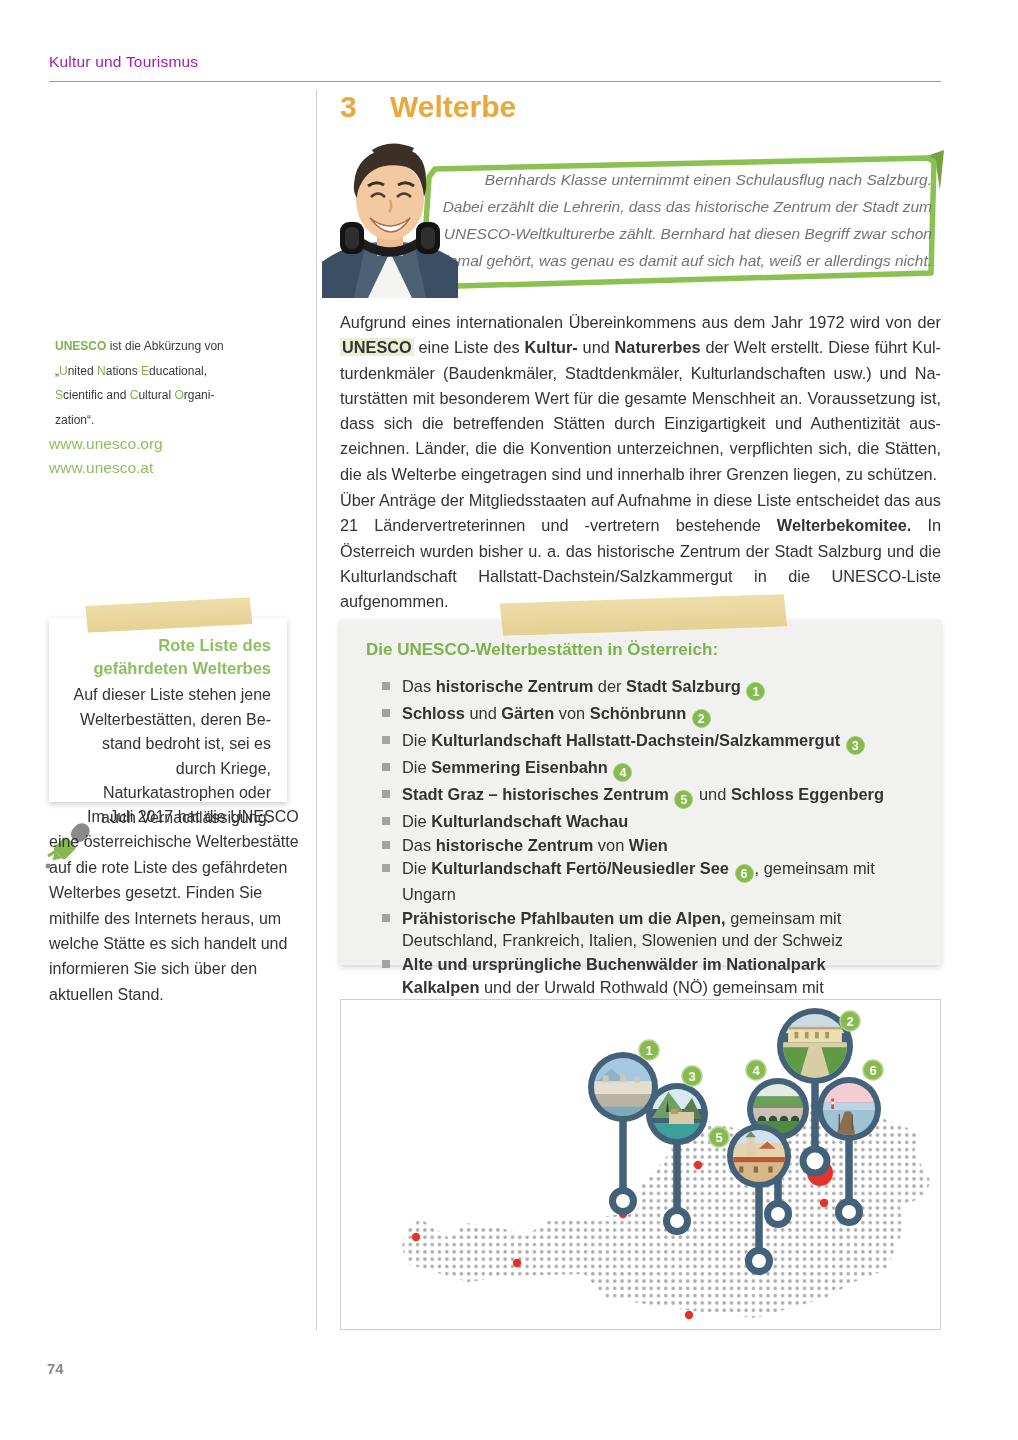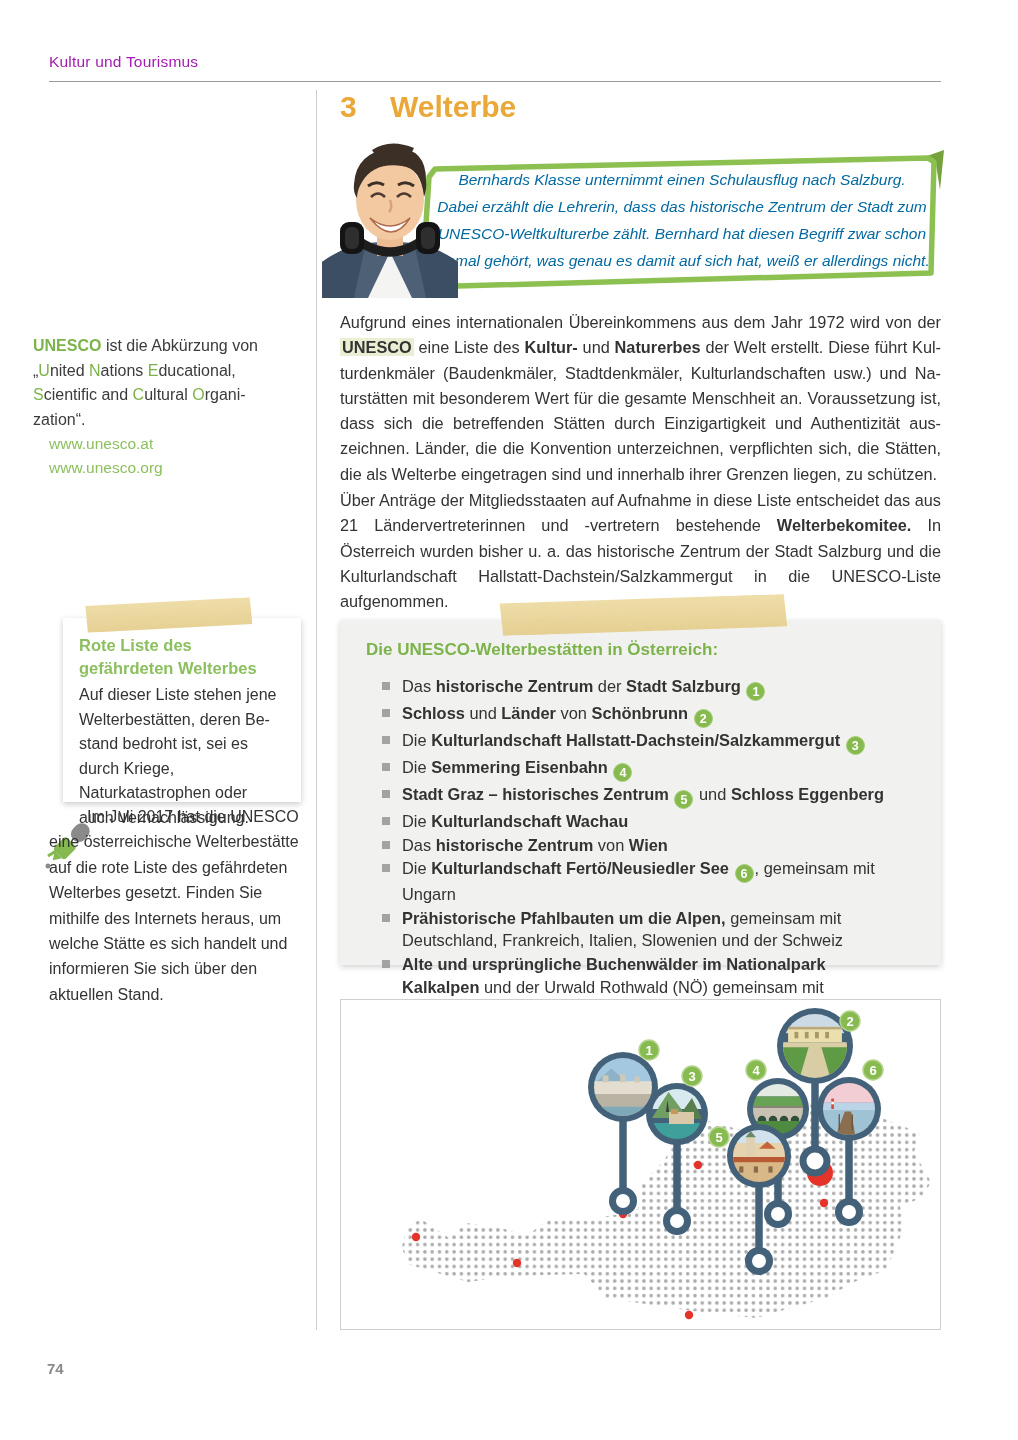--- a/index.html
+++ b/index.html
@@ -11,36 +11,36 @@
   
   .header-label{left:49px;top:53px;font-size:15.5px;color:#a21caf;letter-spacing:.2px;}
   .header-rule{left:49px;top:81px;width:892px;height:1px;background:#9a9a9a;}
   .v-rule{left:316px;top:90px;width:1px;height:1240px;background:#cccccc;}
   .page-num{left:47px;top:1360px;font-size:15px;font-weight:bold;color:#8a8a8a;}
   
   .section-title{left:340px;top:90px;font-size:30px;font-weight:bold;color:#e9a838;}
   .section-title .num{display:inline-block;width:50px;}
   
   .bubble-svg{left:405px;top:146px;}
-  .bubble-text{left:432px;top:166px;width:500px;text-align:center;
-    font-style:italic;font-size:15.5px;line-height:27px;color:#0369a1;white-space:nowrap;}
+  .bubble-text{left:432px;top:166px;width:500px;text-align:right;
+    font-style:italic;font-size:15.5px;line-height:27px;color:#737373;white-space:nowrap;}
   .man-svg{left:314px;top:140px;z-index:3;}
   
   .para{left:340px;width:601px;font-size:16.3px;line-height:25.3px;text-align:justify;color:#333;}
   .p1{top:310px;}
   .p2{top:488px;}
   .b{font-weight:bold;}
   .g{color:#7cb34a;}
   .hl{background:#e9efd2;padding:0 2px;}
   .spacer{display:inline-block;height:1px;}
   
-  .side-unesco{left:33px;top:334px;width:250px;font-size:16px;line-height:24.5px;}
+  .side-unesco{left:55px;top:334px;width:250px;font-size:12px;line-height:24.5px;}
   .side-links{left:49px;top:432px;width:250px;font-size:15.5px;line-height:24px;color:#8cbf5e;}
-  .note-card{left:63px;top:618px;width:206px;height:152px;background:#fff;
-    box-shadow:0 2px 6px rgba(0,0,0,.22);padding:16px;}
+  .note-card{left:49px;top:618px;width:206px;height:152px;background:#fff;
+    box-shadow:0 2px 6px rgba(0,0,0,.22);padding:16px;text-align:right;}
   .note-title{color:#8cbf5e;font-weight:bold;font-size:16.5px;line-height:23px;margin-bottom:3px;}
   .note-body{font-size:16px;line-height:24.5px;color:#333;}
   .tape{background:linear-gradient(180deg,rgba(238,220,165,.95),rgba(228,204,138,.92));
     box-shadow:0 1px 2px rgba(0,0,0,.15);
     clip-path:polygon(1% 10%,99% 0%,100% 90%,2% 100%);}
   .tape-note{left:84px;top:600px;width:168px;height:30px;transform:rotate(-2deg);}
   .tape-box{left:497px;top:597px;width:290px;height:36px;transform:rotate(-1.2deg);}
   .pencil-svg{left:44px;top:820px;}
   .task{left:49px;top:804px;width:254px;font-size:16px;line-height:25.4px;color:#333;}
   
@@ -91,22 +91,22 @@
   <rect x="102" y="82" width="24" height="32" rx="9" fill="#141414"></rect>
   <rect x="31" y="87" width="14" height="22" rx="6" fill="#2e2e2e"></rect>
   <rect x="107" y="87" width="14" height="22" rx="6" fill="#2e2e2e"></rect>
 </svg>
 
 <div class="abs para p1"><span>Aufgrund eines internationalen Übereinkommens aus dem Jahr 1972 wird von der </span><span class="b hl">UNESCO</span><span> eine Liste des </span><span class="b">Kultur-</span><span> und </span><span class="b">Naturerbes</span><span> der Welt erstellt. Diese führt Kul­turdenkmäler (Baudenkmäler, Stadtdenkmäler, Kulturlandschaften usw.) und Na­turstätten mit besonderem Wert für die gesamte Menschheit an. Voraussetzung ist, dass sich die betreffenden Stätten durch Einzigartigkeit und Authentizität aus­zeichnen. Länder, die die Konvention unterzeichnen, verpflichten sich, die Stätten, die als Welterbe eingetragen sind und innerhalb ihrer Grenzen liegen, zu schützen.</span></div>
 <div class="abs para p2"><span>Über Anträge der Mitgliedsstaaten auf Aufnahme in diese Liste entscheidet das aus 21 Ländervertreterinnen und -vertretern bestehende </span><span class="b">Welterbekomitee.</span><span> In Österreich wurden bisher u. a. das historische Zentrum der Stadt Salzburg und die Kulturland­schaft Hallstatt-Dachstein/Salzkammergut in die UNESCO-Liste aufgenommen.</span></div>
 
 <div class="abs side-unesco"><span class="b g">UNESCO</span><span> ist die Abkürzung von</span><br><span>„</span><span class="g">U</span><span>nited </span><span class="g">N</span><span>ations </span><span class="g">E</span><span>ducational,</span><br><span class="g">S</span><span>cientific and </span><span class="g">C</span><span>ultural </span><span class="g">O</span><span>rgani-</span><br><span>zation“.</span></div>
 <div class="abs side-links">
+  <div>www.unesco.org</div>
   <div>www.unesco.at</div>
-  <div>www.unesco.org</div>
 </div>
 
 <div class="abs note-card">
   <div class="note-title">Rote Liste des gefährdeten Welterbes</div>
   <div class="note-body">Auf dieser Liste stehen jene Welterbestätten, deren Be­stand bedroht ist, sei es durch Kriege, Naturkatastrophen oder auch Vernachlässigung.</div>
 </div>
 <div class="abs tape tape-note"></div>
 
 <svg class="abs pencil-svg" width="50" height="52" viewBox="0 0 50 52">
   <g transform="rotate(45 25 24)">
@@ -116,21 +116,21 @@
   </g>
   <path d="M4,36 l8,-5" stroke="#85b84e" stroke-width="3"></path>
   <circle cx="4" cy="46" r="2.5" fill="#8a8a8a"></circle>
 </svg>
 <div class="abs task"><span class="spacer" style="width: 38px;"></span><span>Im Juli 2017 hat die UNESCO eine österreichische Welterbestätte auf die rote Liste des gefährdeten Welterbes gesetzt. Finden Sie mithilfe des Internets heraus, um welche Stät­te es sich handelt und informieren Sie sich über den aktuellen Stand.</span></div>
 
 <div class="abs heritage-box">
   <div class="box-title">Die UNESCO-Welterbestätten in Österreich:</div>
   <ul class="h-list" id="heritage-list">
       <li><span class="bullet"></span><span><span>Das </span><span class="b">historische Zentrum</span><span> der </span><span class="b">Stadt Salzburg</span><span> </span><span class="badge">1</span></span></li>
-      <li><span class="bullet"></span><span><span class="b">Schloss</span><span> und </span><span class="b">Länder</span><span> von </span><span class="b">Schönbrunn</span><span> </span><span class="badge">2</span></span></li>
+      <li><span class="bullet"></span><span><span class="b">Schloss</span><span> und </span><span class="b">Gärten</span><span> von </span><span class="b">Schönbrunn</span><span> </span><span class="badge">2</span></span></li>
       <li><span class="bullet"></span><span><span>Die </span><span class="b">Kulturlandschaft Hallstatt-Dachstein/Salzkammergut</span><span> </span><span class="badge">3</span></span></li>
       <li><span class="bullet"></span><span><span>Die </span><span class="b">Semmering Eisenbahn</span><span> </span><span class="badge">4</span></span></li>
       <li><span class="bullet"></span><span><span class="b">Stadt Graz – historisches Zentrum</span><span> </span><span class="badge">5</span><span> und </span><span class="b">Schloss Eggenberg</span></span></li>
       <li><span class="bullet"></span><span><span>Die </span><span class="b">Kulturlandschaft Wachau</span></span></li>
       <li><span class="bullet"></span><span><span>Das </span><span class="b">historische Zentrum</span><span> von </span><span class="b">Wien</span></span></li>
       <li><span class="bullet"></span><span><span>Die </span><span class="b">Kulturlandschaft Fertö/Neusiedler See</span><span> </span><span class="badge">6</span><span>, gemeinsam mit Ungarn</span></span></li>
       <li><span class="bullet"></span><span><span class="b">Prähistorische Pfahlbauten um die Alpen,</span><span> gemeinsam mit Deutschland, Frankreich, Italien, Slowenien und der Schweiz</span></span></li>
       <li><span class="bullet"></span><span><span class="b">Alte und ursprüngliche Buchenwälder im Nationalpark Kalkalpen</span><span> und der Urwald Rothwald (NÖ) gemeinsam mit Buchenwäldern 11 weiterer Staaten</span></span></li>
     </ul>
 </div>

